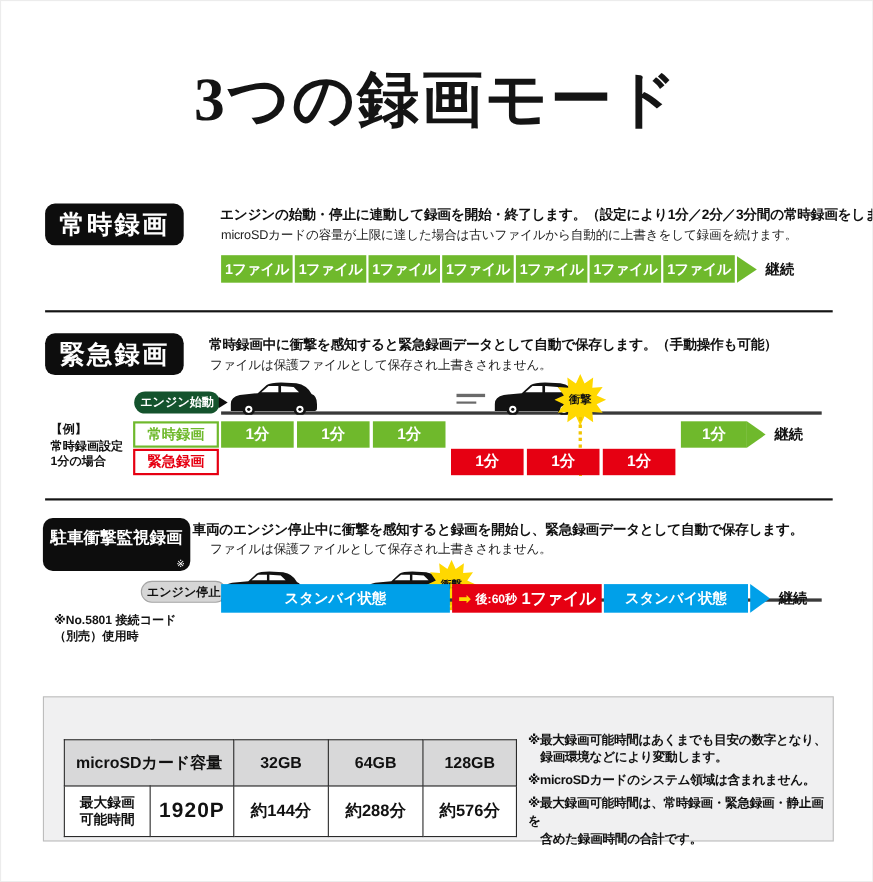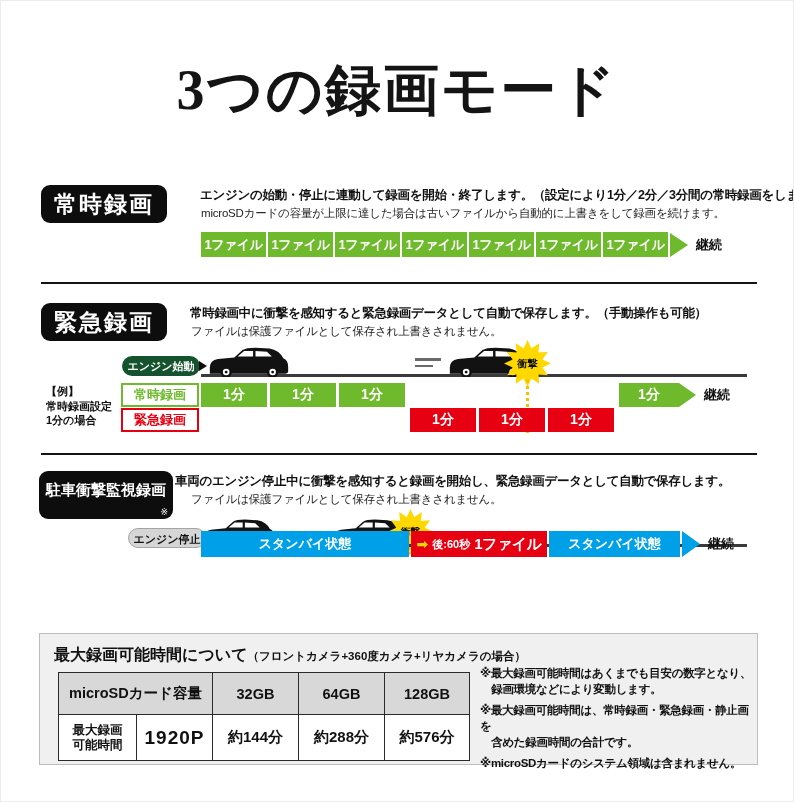--- a/index.html
+++ b/index.html
@@ -231,37 +231,36 @@
   <div class="star" style="left:387px;top:508px;width:45px;height:45px;">
     <svg viewBox="0 0 60 60">
         <polygon fill="#ffd800" points="30,0 35,11 45,4 44,16 56,15 49,25 60,30 49,35 56,45 44,44 45,56 35,49 30,60 25,49 15,56 16,44 4,45 11,35 0,30 11,25 4,15 16,16 15,4 25,11"></polygon>
         <text x="30" y="34" text-anchor="middle" font-size="13" font-weight="bold" fill="#111">衝撃</text>
       </svg>
   </div>
 
   <div class="road" style="left:200px;top:543px;width:546px;"></div>
   <div class="dotline" style="left:407px;top:546px;height:8px;"></div>
 
+  <div class="side-note">※No.5801 接続コード
+（別売）使用時</div>
 
   <div id="s3-bar">
     <div class="standby" style="width:208px;">スタンバイ状態</div>
     <div class="red-mid" style="width:136px;">
       <span class="yellow-arrow">➡</span>
       <span class="after-label">後:60秒</span>
       <span class="file-label">1ファイル</span>
     </div>
     <div class="standby" style="width:131px;">スタンバイ状態</div>
     <div class="arrow-b26"></div>
     <div class="keizoku">継続</div>
   </div>
 
   <div id="cap-box">
-    <div class="cap-title">
-      <span>最大録画可能時間について</span><span class="sub">（フロントカメラ+360度カメラ+リヤカメラの場合）</span>
-    </div>
     <table id="cap-table">
       <colgroup>
           <col style="width:78px;">
           <col style="width:76px;">
           <col style="width:86px;">
           <col style="width:86px;">
           <col style="width:85px;">
         </colgroup>
       <tbody>
           <tr class="hdr">
@@ -276,19 +275,19 @@
         <td class="cell-res">1920P</td>
         <td class="cell-val">約144分</td>
         <td class="cell-val">約288分</td>
         <td class="cell-val">約576分</td>
       </tr>
     </tbody>
       </table>
     <div class="cap-notes">
       <p>※最大録画可能時間はあくまでも目安の数字となり、
 　録画環境などにより変動します。</p>
+      <p>※microSDカードのシステム領域は含まれません。</p>
       <p>※最大録画可能時間は、常時録画・緊急録画・静止画を
 　含めた録画時間の合計です。</p>
-      <p>※microSDカードのシステム領域は含まれません。</p>
     </div>
   </div>
 
 </div>
 
 </body></html>

